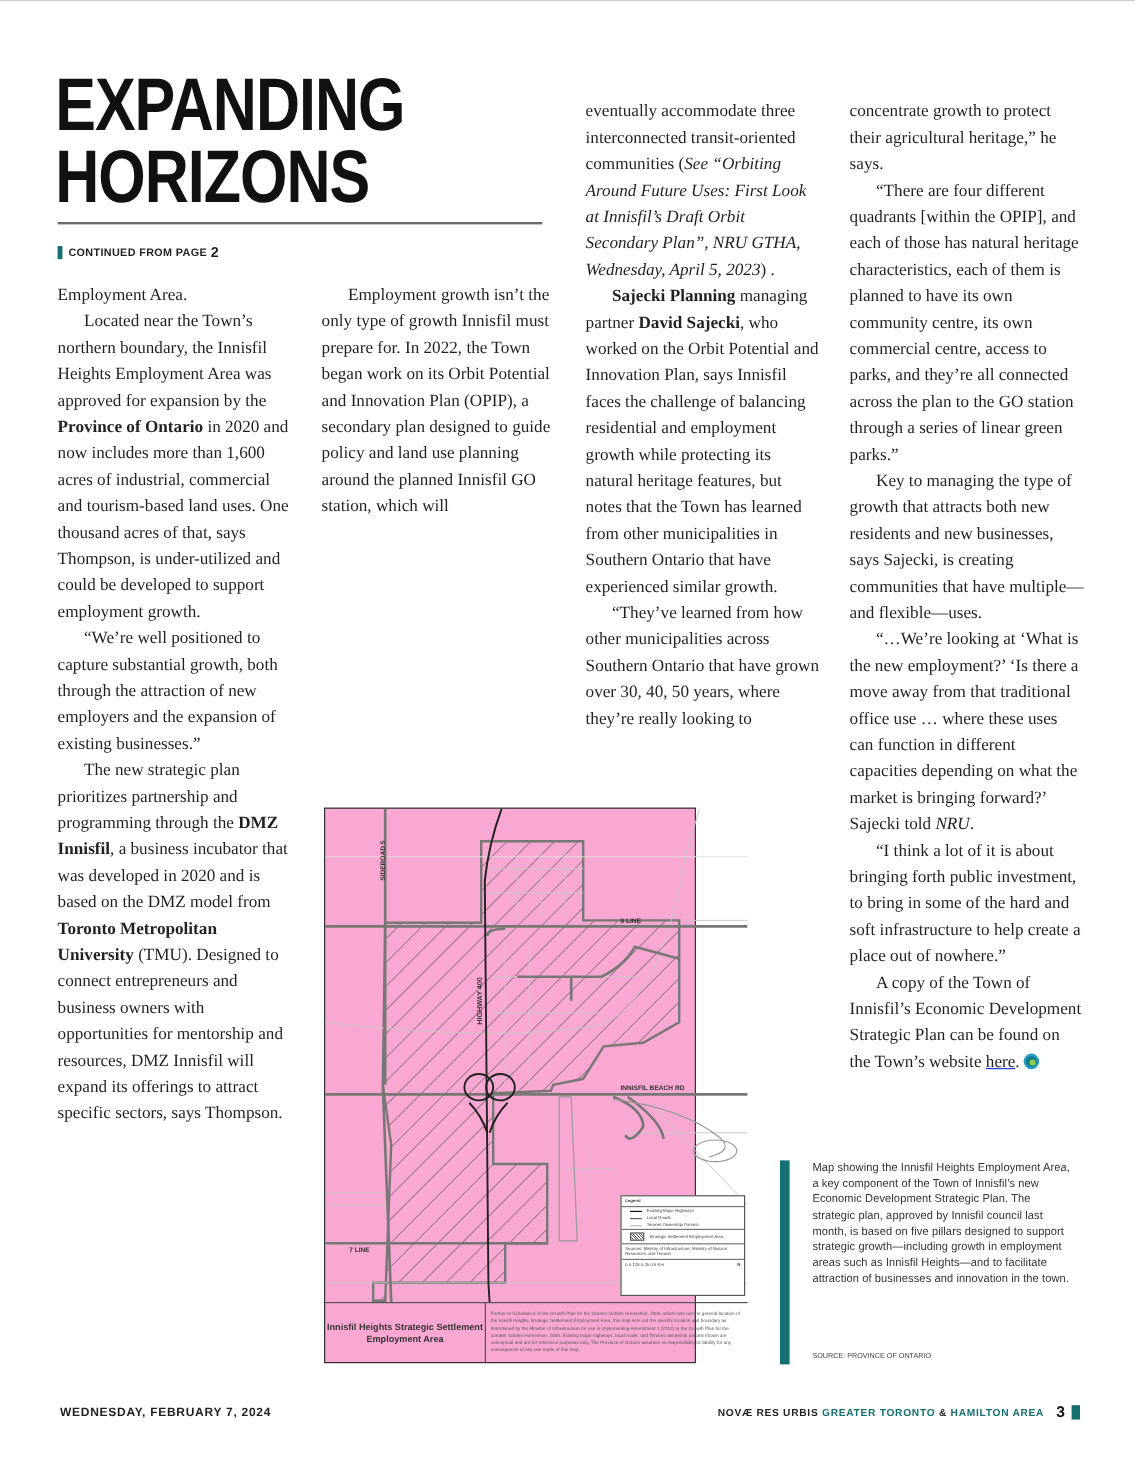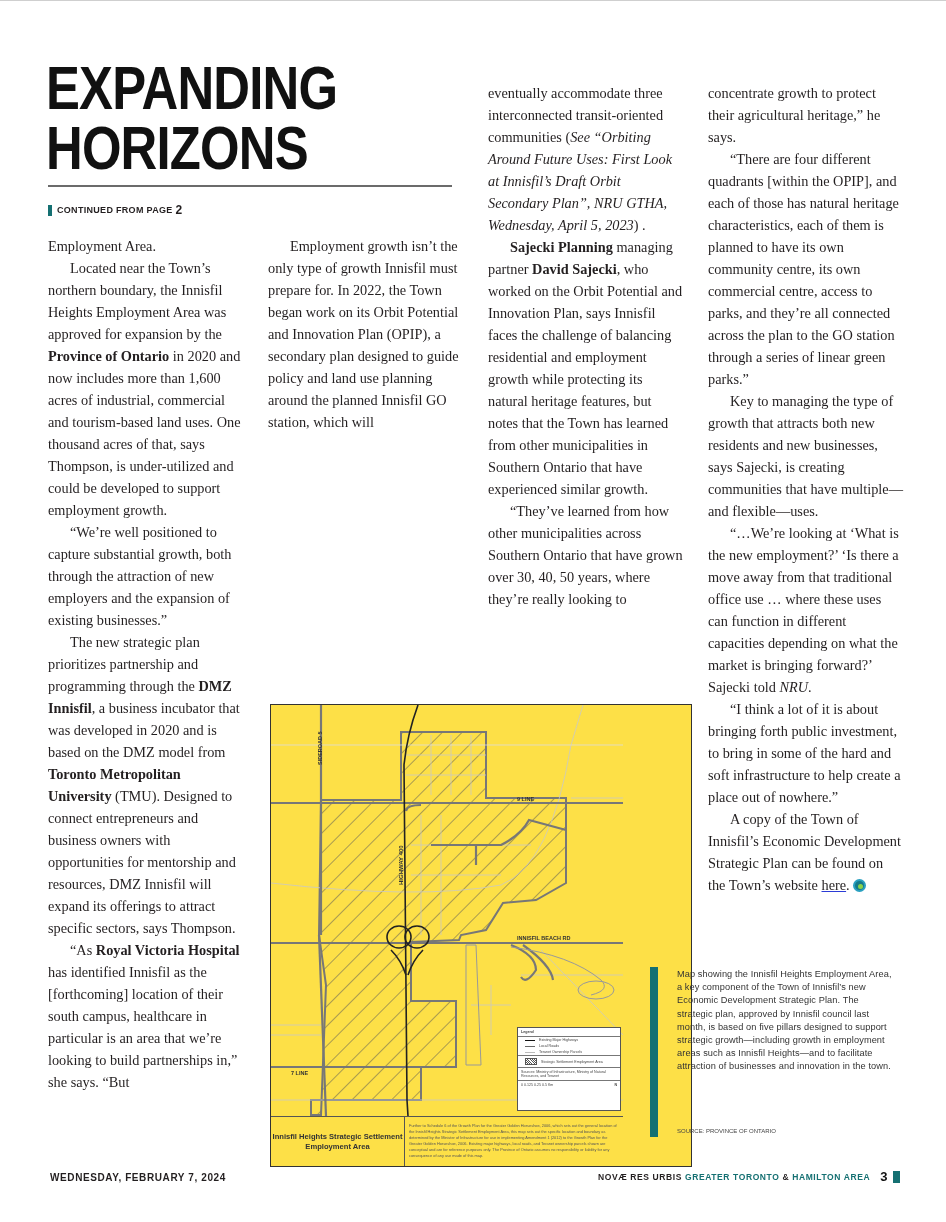--- a/index.html
+++ b/index.html
@@ -15,21 +15,21 @@
   .col p { margin: 0; }
   .col p.ind { text-indent: 22px; }
   .c1 { left: 48px; top: 235px; }
   .c2 { left: 268px; top: 235px; }
   .c3 { left: 488px; top: 82px; }
   .c4 { left: 708px; top: 82px; }
   .col a { color: #231f20; text-decoration: underline; text-decoration-color: #2b3bd6; }
   .logo-dot { display: inline-block; width: 13px; height: 13px; border-radius: 50%; background: #157a8a; border: 2px solid #2aa0c0; vertical-align: -2px; margin-left: 3px; position: relative; box-sizing: border-box; }
   .logo-dot::after { content: ""; position: absolute; left: 3px; top: 3px; width: 5px; height: 5px; border-radius: 50%; background: #8bd34a; }
 
-  .map { position: absolute; left: 270px; top: 704px; width: 422px; height: 463px; border: 1.5px solid #333; box-sizing: border-box; background: #fde047; }
+  .map { position: absolute; left: 270px; top: 673px; width: 310px; height: 463px; border: 1.5px solid #333; box-sizing: border-box; background: #f9a8d4; }
   .map svg { position: absolute; left: 0; top: 0; }
   .map .road-label { position: absolute; font-family: "Liberation Sans", sans-serif; font-weight: bold; font-size: 5.5px; color: #333; white-space: nowrap; }
   .map .vert { transform: rotate(-90deg); transform-origin: left top; }
   .map .legend { position: absolute; left: 246px; top: 322px; width: 104px; height: 84px; border: 1px solid #555; background: #fff; font-family: "Liberation Sans", sans-serif; font-size: 3.6px; color: #444; box-sizing: border-box; }
   .legend .lh { font-weight: bold; padding: 2px 3px; border-bottom: 1px solid #777; }
   .legend .li { display: flex; align-items: center; padding: 1px 3px; }
   .legend .sw { width: 10px; margin: 0 4px; }
   .legend .hatch { width: 10px; height: 5px; border: 0.6px solid #555; margin: 0 4px; background: repeating-linear-gradient(45deg, #fff 0 1px, #555 1px 1.6px); }
   .legend .sec { border-top: 1px solid #777; padding: 2px 3px; }
   .map .title-box { position: absolute; left: 0; top: 411px; width: 134px; height: 50px; border-top: 1px solid #555; border-right: 1px solid #555; display: flex; align-items: center; justify-content: center; text-align: center; font-family: "Liberation Sans", sans-serif; font-weight: bold; font-size: 7.6px; line-height: 10px; color: #333; box-sizing: border-box; }
@@ -60,21 +60,20 @@
   <span class="bar"></span>
   <span>CONTINUED FROM PAGE</span>
   <span class="num">2</span>
 </div>
 
 <div class="col c1">
   <p>Employment Area.</p>
   <p class="ind"><span>Located near the Town’s northern boundary, the Innisfil Heights Employment Area was approved for expansion by the </span><b>Province of Ontario</b><span> in 2020 and now includes more than 1,600 acres of industrial, commercial and tourism-based land uses. One thousand acres of that, says Thompson, is under-utilized and could be developed to support employment growth.</span></p>
   <p class="ind">“We’re well positioned to capture substantial growth, both through the attraction of new employers and the expansion of existing businesses.”</p>
   <p class="ind"><span>The new strategic plan prioritizes partnership and programming through the </span><b>DMZ Innisfil</b><span>, a business incubator that was developed in 2020 and is based on the DMZ model from </span><b>Toronto Metropolitan University</b><span> (TMU). Designed to connect entrepreneurs and business owners with opportunities for mentorship and resources, DMZ Innisfil will expand its offerings to attract specific sectors, says Thompson.</span></p>
-  <p class="ind"><span>“As </span><b>Royal Victoria Hospital</b><span> has identified Innisfil as the [forthcoming] location of their south campus, healthcare in particular is an area that we’re looking to build partnerships in,” she says. “But</span></p>
 </div>
 
 <div class="col c2">
   <p class="ind">Employment growth isn’t the only type of growth Innisfil must prepare for. In 2022, the Town began work on its Orbit Potential and Innovation Plan (OPIP), a secondary plan designed to guide policy and land use planning around the planned Innisfil GO station, which will</p>
 </div>
 
 <div class="col c3">
   <p><span>eventually accommodate three interconnected transit-oriented communities (</span><i>See “Orbiting Around Future Uses: First Look at Innisfil’s  Draft Orbit Secondary Plan”, NRU GTHA, Wednesday, April 5, 2023</i><span>) .</span></p>
   <p class="ind"><b>Sajecki Planning</b><span> managing partner </span><b>David Sajecki</b><span>, who worked on the Orbit Potential and Innovation Plan, says Innisfil faces the challenge of balancing residential and employment growth while protecting its natural heritage features, but notes that the Town has learned from other municipalities in Southern Ontario that have experienced similar growth.</span></p>
   <p class="ind">“They’ve learned from how other municipalities across Southern Ontario that have grown over 30, 40, 50 years, where they’re really looking to</p>

